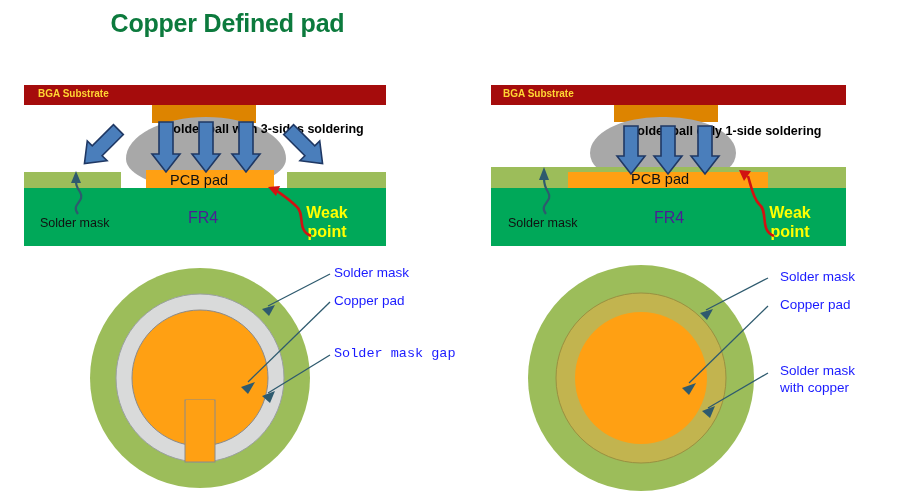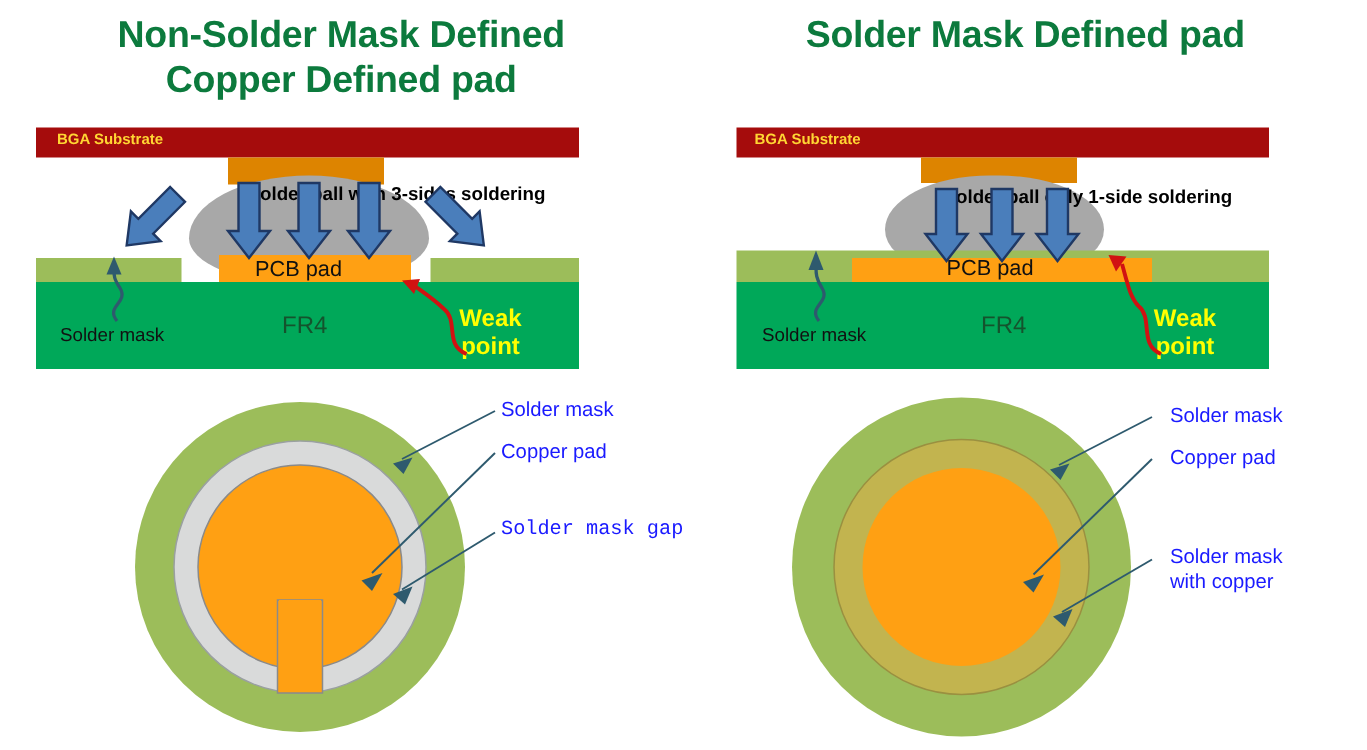--- a/index.html
+++ b/index.html
@@ -78,21 +78,21 @@
   .mask-band {
     position: absolute;
     background: #9cbd5a;
   }
   .fr4 {
     position: absolute;
     background: #00a859;
   }
   .fr4-label {
     position: absolute;
-    color: #14532d;
+    color: #4c1d95;
     font-size: 16px;
     white-space: nowrap;
   }
   .pcb-pad {
     position: absolute;
     background: #ffa013;
   }
   .pcb-pad-label {
     position: absolute;
     color: #111;
@@ -132,21 +132,20 @@
   }
 </style>
 </head>
 <body>
 
 <div id="canvas">
 
   <div class="panel" id="panel-left">
 
     <div class="title" id="title-left">
-      <div>Non-Solder Mask Defined</div>
       <div>Copper Defined pad</div>
     </div>
 
     <div class="xsec" style="left:0; top:0; width:455px; height:250px;">
 
       <div class="substrate" style="left:24px; top:85px; width:362px; height:20px;"></div>
       <div class="substrate-label" style="left:38px; top:88px;">BGA Substrate</div>
 
       <div class="bga-pad" style="left:152px; top:105px; width:104px; height:18px;"></div>
 
@@ -227,21 +226,20 @@
 
       <div class="callout" style="left:334px; top:14px;">Solder mask</div>
       <div class="callout" style="left:334px; top:42px;">Copper pad</div>
       <div class="callout" style="left:334px; top:95px;font-family:Liberation Mono, monospace;">Solder mask gap</div>
     </div>
   </div>
 
   <div class="panel" id="panel-right">
 
     <div class="title" id="title-right">
-      <div>Solder Mask Defined pad</div>
     </div>
 
     <div class="xsec" style="left:0; top:0; width:455px; height:250px;">
 
       <div class="substrate" style="left:35px; top:85px; width:355px; height:20px;"></div>
       <div class="substrate-label" style="left:47px; top:88px;">BGA Substrate</div>
 
       <div class="bga-pad" style="left:158px; top:105px; width:104px; height:17px;"></div>
 
       <div class="ball ball-flat" style="left:134px; top:117px; width:146px; height:58px;"></div>

